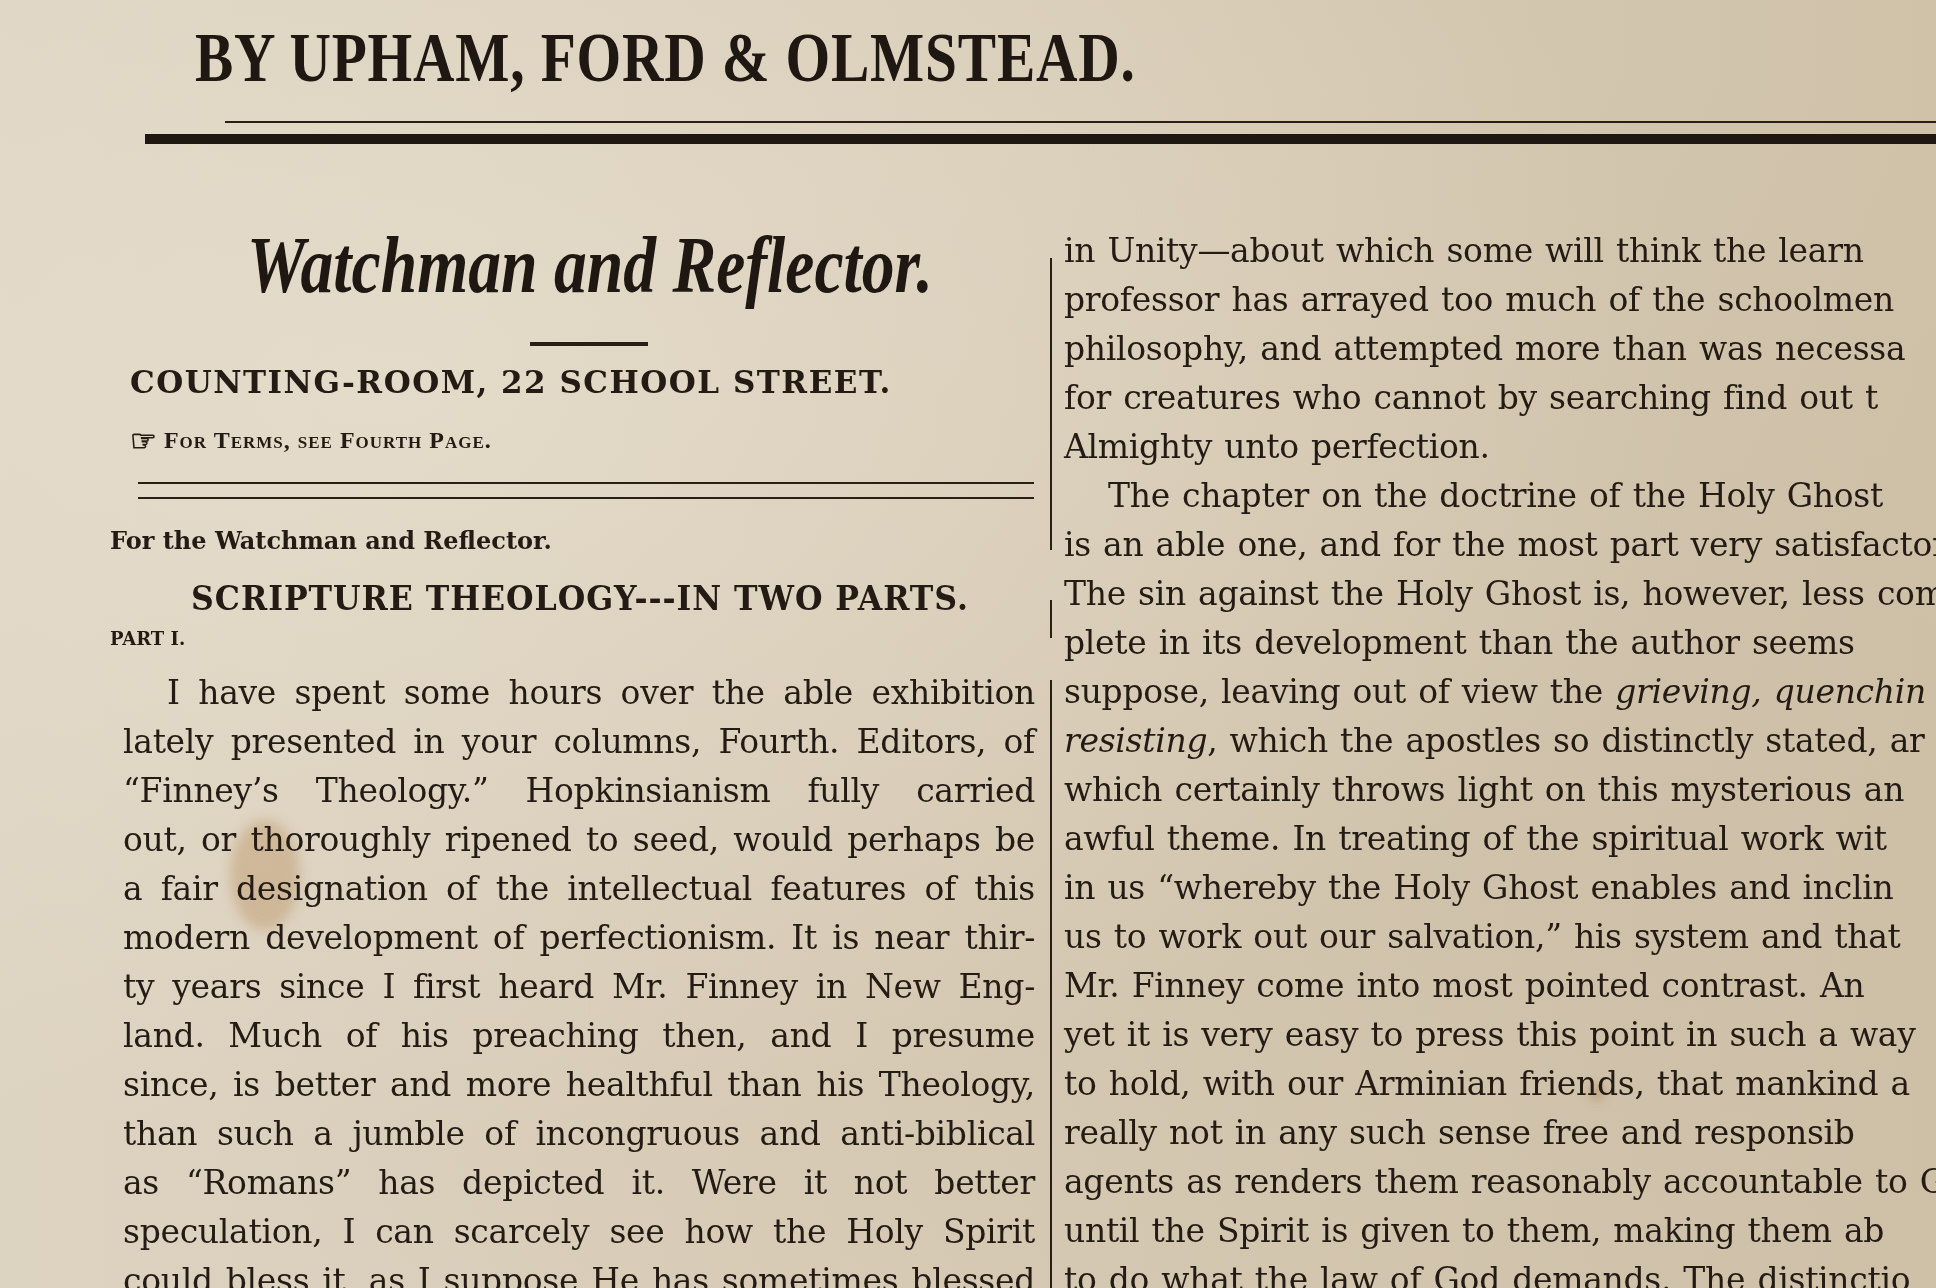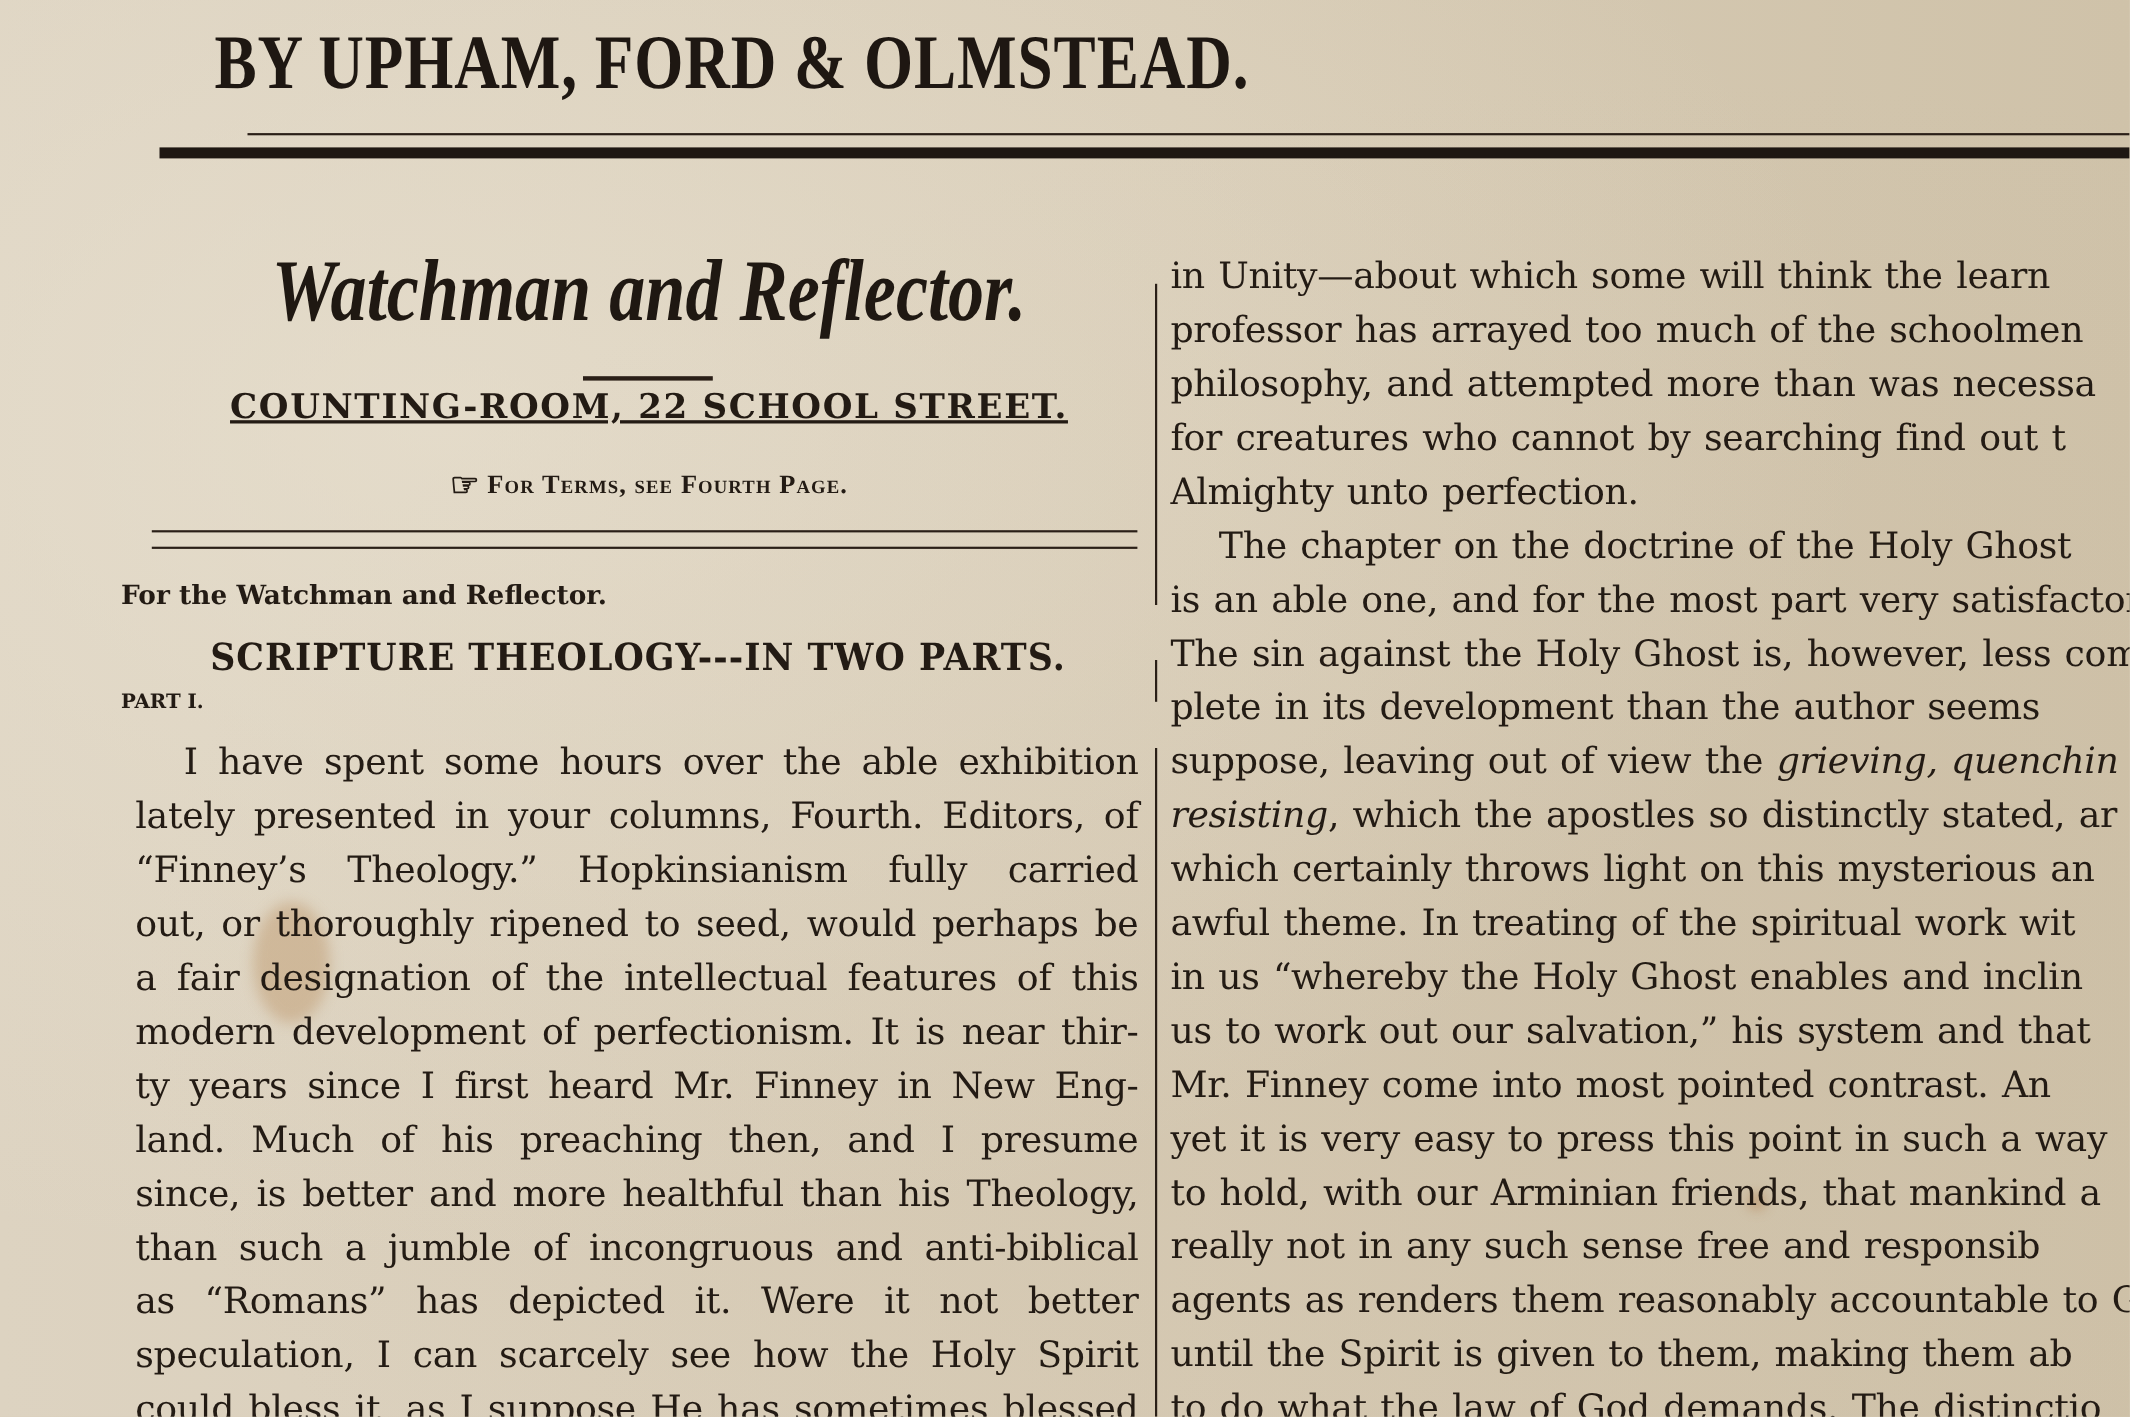--- a/index.html
+++ b/index.html
@@ -19,25 +19,25 @@
     font-size:70px; letter-spacing:1px; transform:scaleX(0.82); transform-origin:left top;
     color:#1e1712;
   }
   .rule { position:absolute; background:#2a1f17; }
   .masthead-title {
     left:130px; width:920px; top:220px; text-align:center;
     font-family:"Liberation Serif", serif; font-weight:bold; font-style:italic;
     font-size:80px; color:#1f1812; transform:scaleX(0.82); transform-origin:center top;
   }
   .counting {
-    left:130px; width:920px; top:352px; text-align:center;
-    font-family:"DejaVu Serif", serif; font-weight:bold; font-size:31px; letter-spacing:1.5px;text-decoration:underline;
+    left:130px; width:920px; top:364px; text-align:left;
+    font-family:"DejaVu Serif", serif; font-weight:bold; font-size:31px; letter-spacing:1.5px;
   }
   .terms {
-    left:130px; width:920px; top:423px; text-align:center;
+    left:130px; width:920px; top:423px; 
     font-family:"Liberation Serif", serif; font-weight:bold; font-size:24px; letter-spacing:1px;
   }
   .terms .sc { font-variant: small-caps; }
   .hand { font-size:30px; margin-right:6px; vertical-align:-3px; }
   .for-line {
     left:110px; width:940px; top:526px; 
     font-family:"DejaVu Serif", serif; font-weight:bold; font-size:24px;
   }
   .headline {
     left:110px; width:940px; top:578px; text-align:center;

